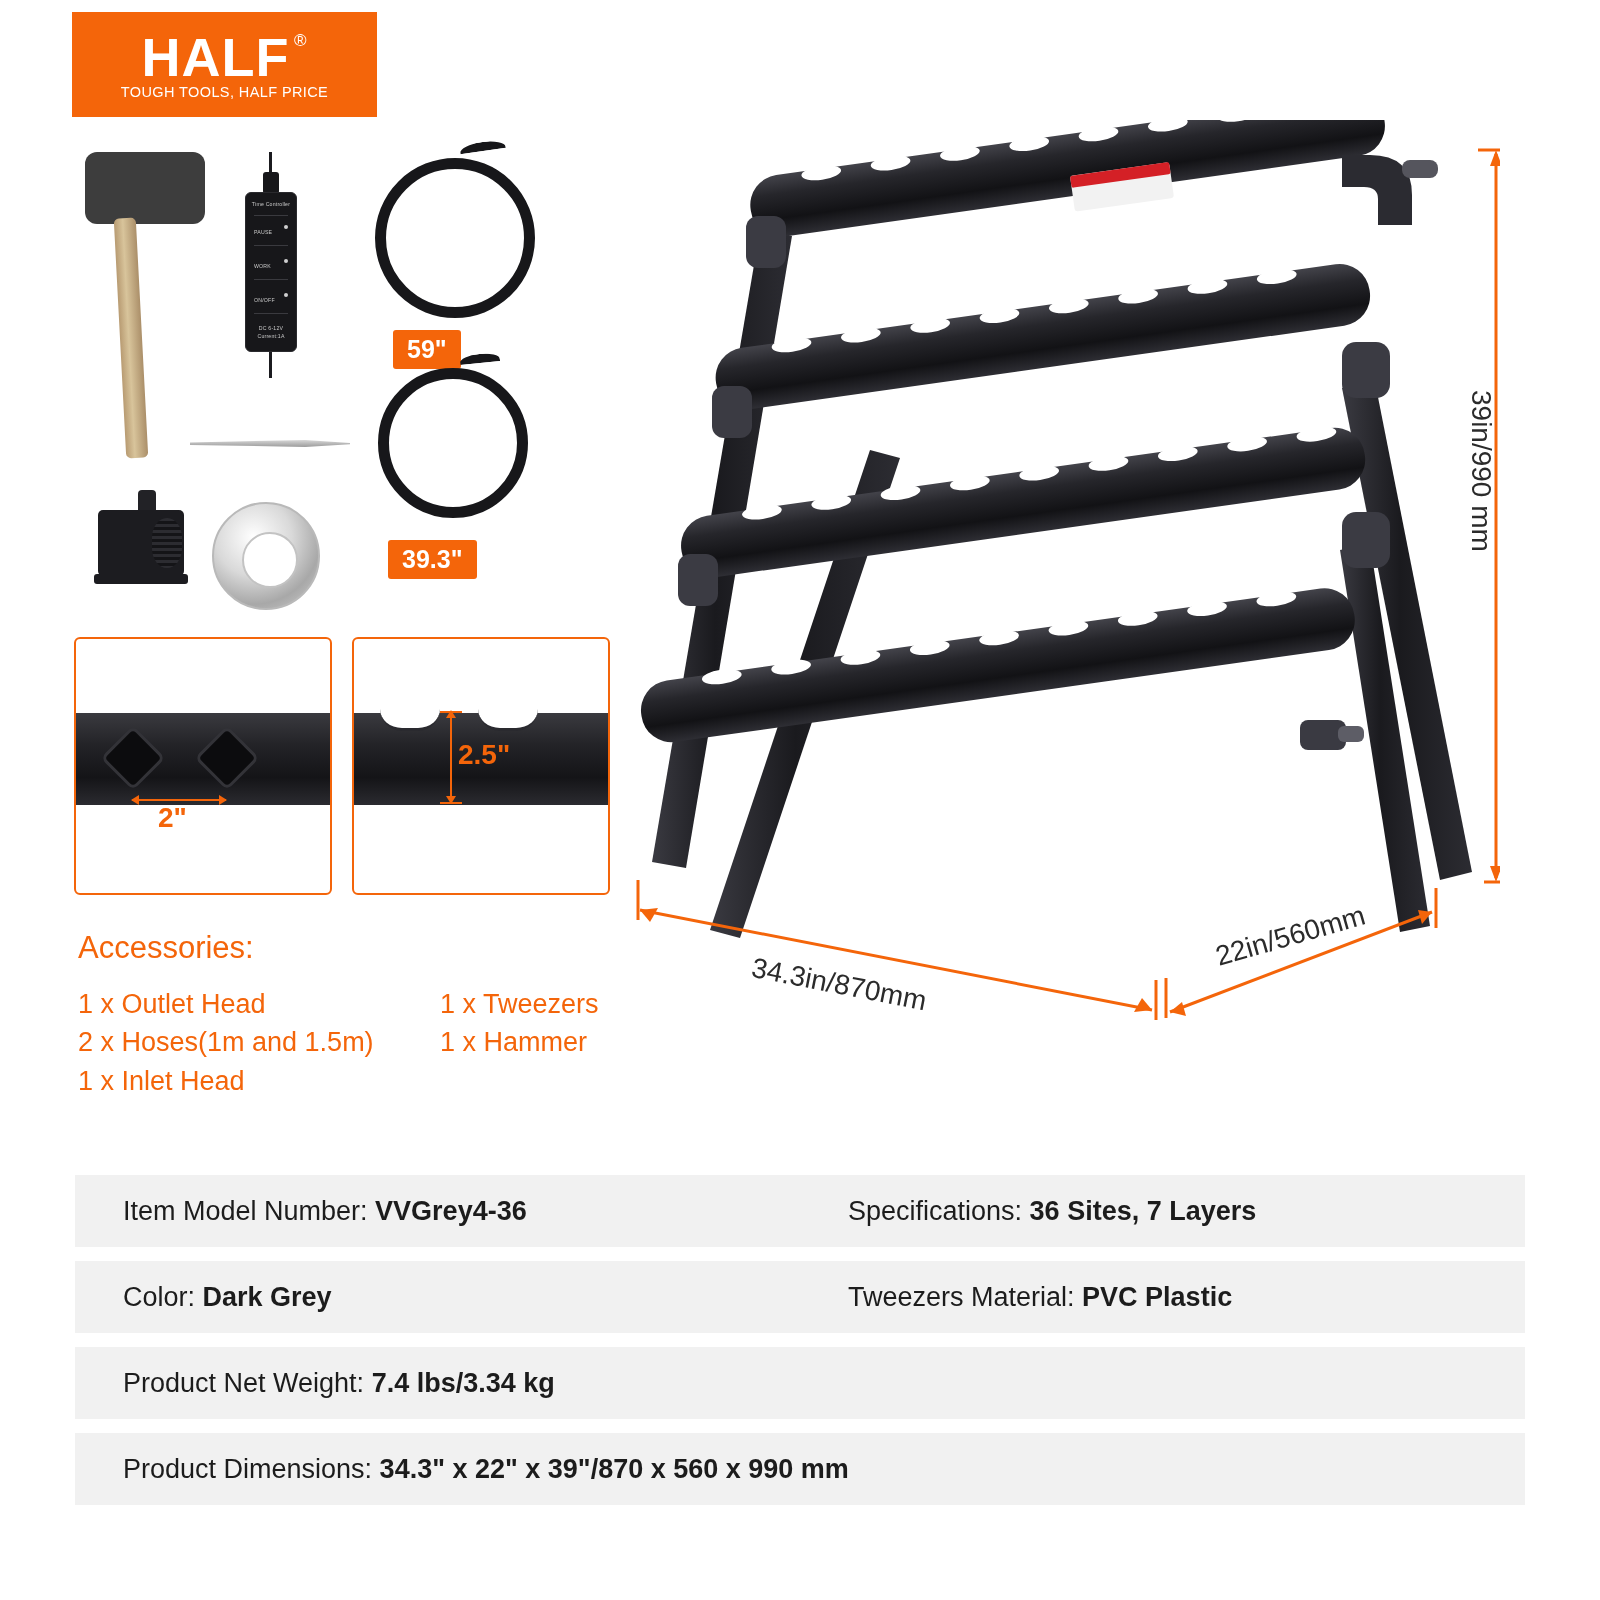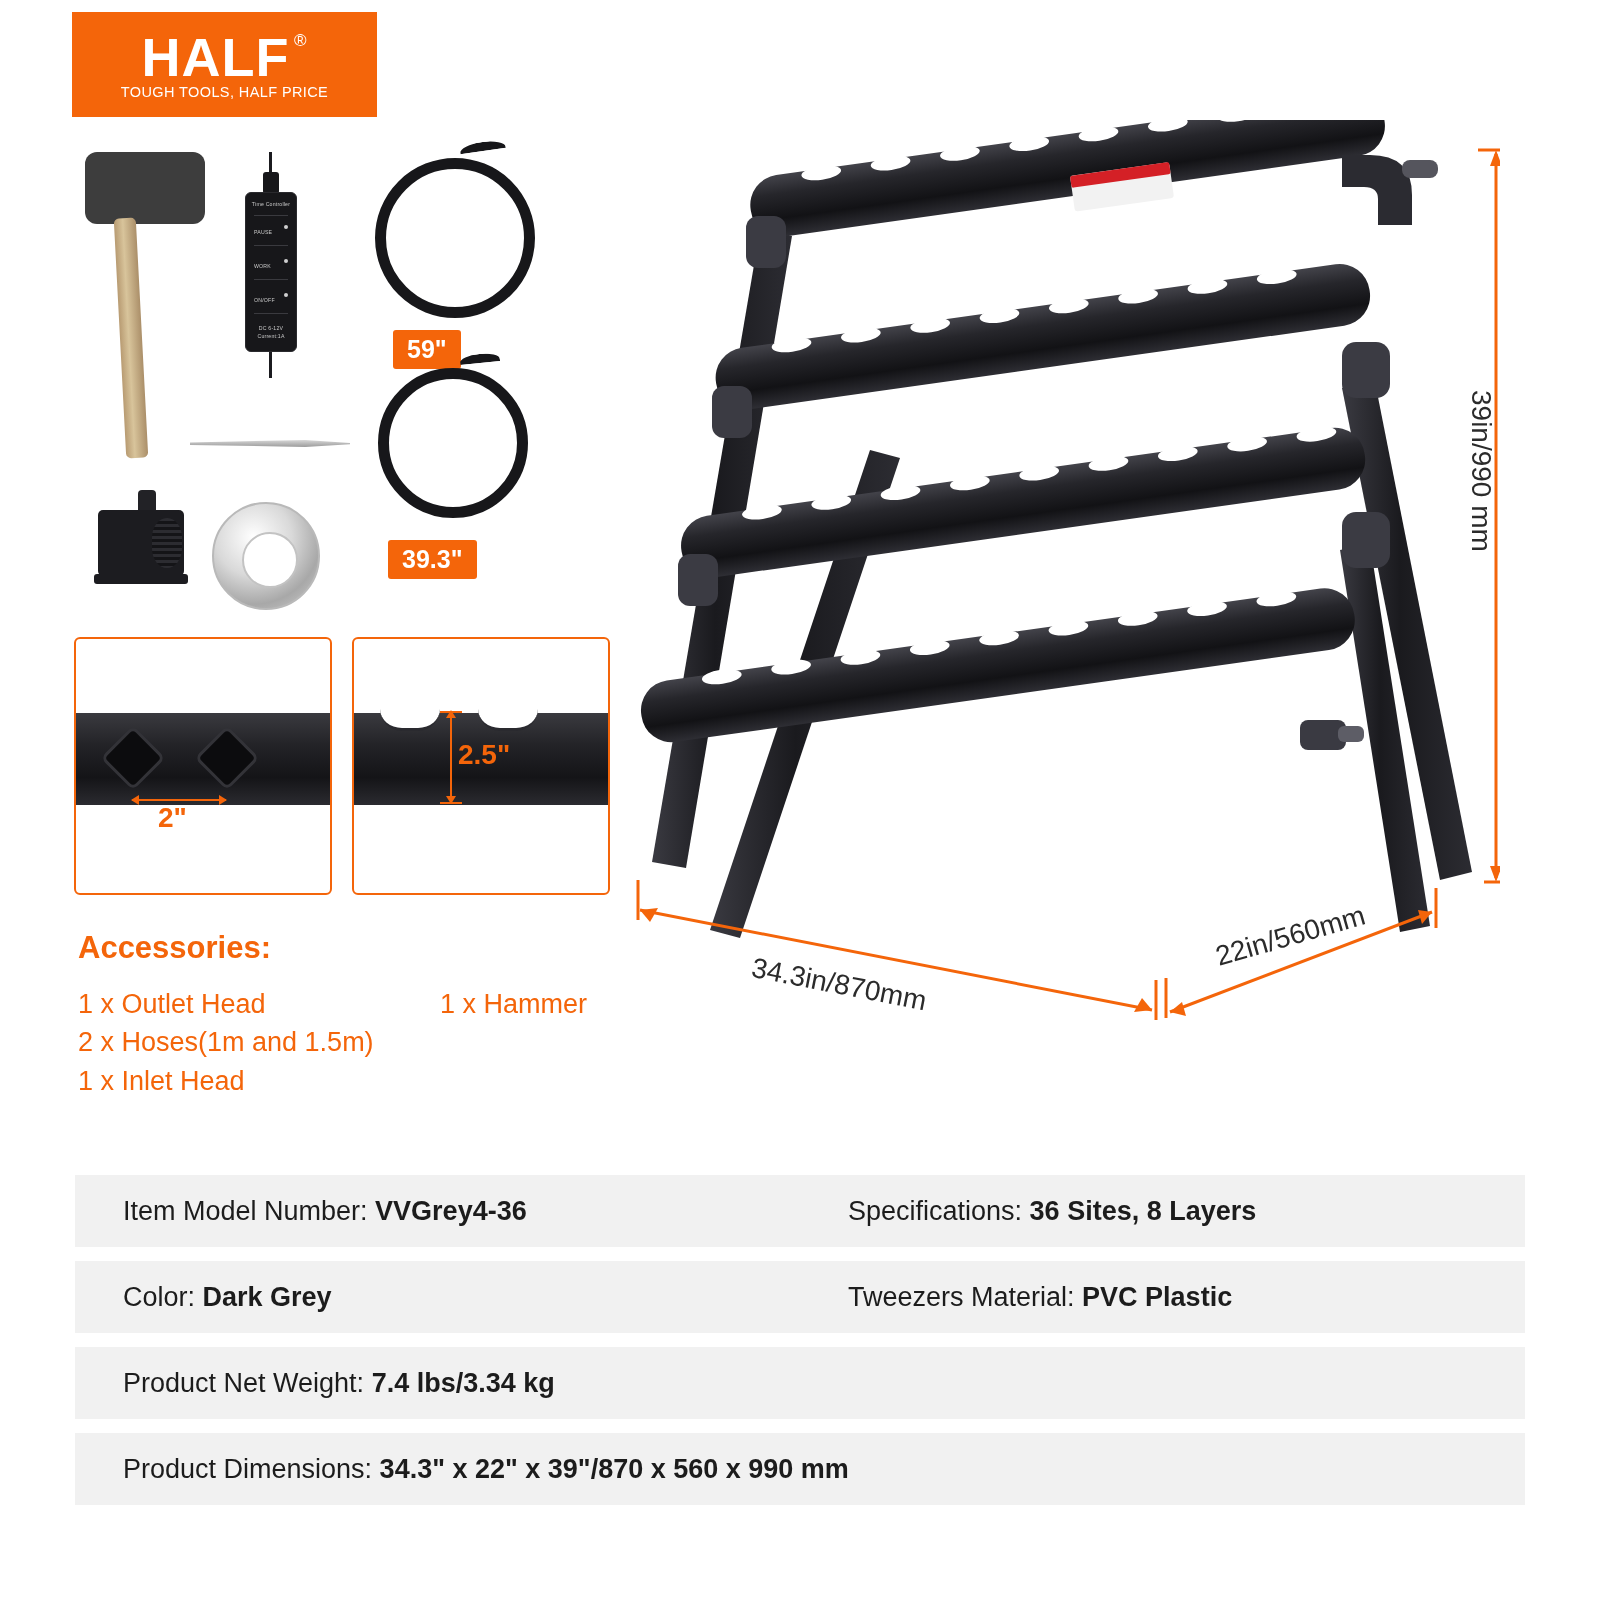--- a/index.html
+++ b/index.html
@@ -199,21 +199,21 @@
     position:absolute; left:104px; top:100px;
     color:#f4650a; font-size:28px; font-weight:bold;
   }
   .tick-v {
     position:absolute; left:86px; width:22px; height:2px; background:#f4650a;
   }
 
   
   .acc-title {
     position:absolute; left:78px; top:930px;
-    color:#f4650a; font-size:31px; font-weight:bold;
+    color:#f4650a; font-size:31px; font-weight:normal;
   }
   .acc-col { position:absolute; color:#f4650a; font-size:27px; font-weight:normal; line-height:1.42; }
   .acc-col-1 { left:78px; top:985px; width:360px; }
   .acc-col-2 { left:440px; top:985px; width:400px; }
 
   
   .product { position:absolute; left:600px; top:120px; width:900px; height:900px; }
   .prod-svg { width:100%; height:100%; display:block; }
 
   
@@ -315,20 +315,21 @@
   <div class="dim-label-v">2.5"</div>
 </div>
 
 <div class="acc-title">Accessories:</div>
 <div class="acc-col acc-col-1">
   <div>1 x Outlet Head</div>
   <div>2 x Hoses(1m and 1.5m)</div>
   <div>1 x Inlet Head</div>
 </div>
 <div class="acc-col acc-col-2">
+  <div>1 x Tweezers</div>
   <div>1 x Hammer</div>
 </div>
 
 <div class="product">
   <svg class="prod-svg" viewBox="0 0 900 900">
     <defs>
       <linearGradient id="pipeG" x1="0" y1="0" x2="0" y2="1">
         <stop offset="0%" stop-color="#43434a"></stop>
         <stop offset="30%" stop-color="#26262b"></stop>
         <stop offset="70%" stop-color="#121215"></stop>
@@ -466,21 +467,21 @@
 <div class="dim-text dim-bottom-left">34.3in/870mm</div>
 <div class="dim-text dim-bottom-right">22in/560mm</div>
 
 <div class="spec-table">
 
   <div class="spec-row">
     <div class="spec-cell half">
       <span>Item Model Number: </span><b>VVGrey4-36</b>
     </div>
     <div class="spec-cell half">
-      <span>Specifications: </span><b>36 Sites, 8 Layers</b>
+      <span>Specifications: </span><b>36 Sites, 7 Layers</b>
     </div>
   </div>
 
   <div class="spec-row">
     <div class="spec-cell half">
       <span>Color: </span><b>Dark Grey</b>
     </div>
     <div class="spec-cell half">
       <span>Tweezers Material: </span><b>PVC Plastic</b>
     </div>

